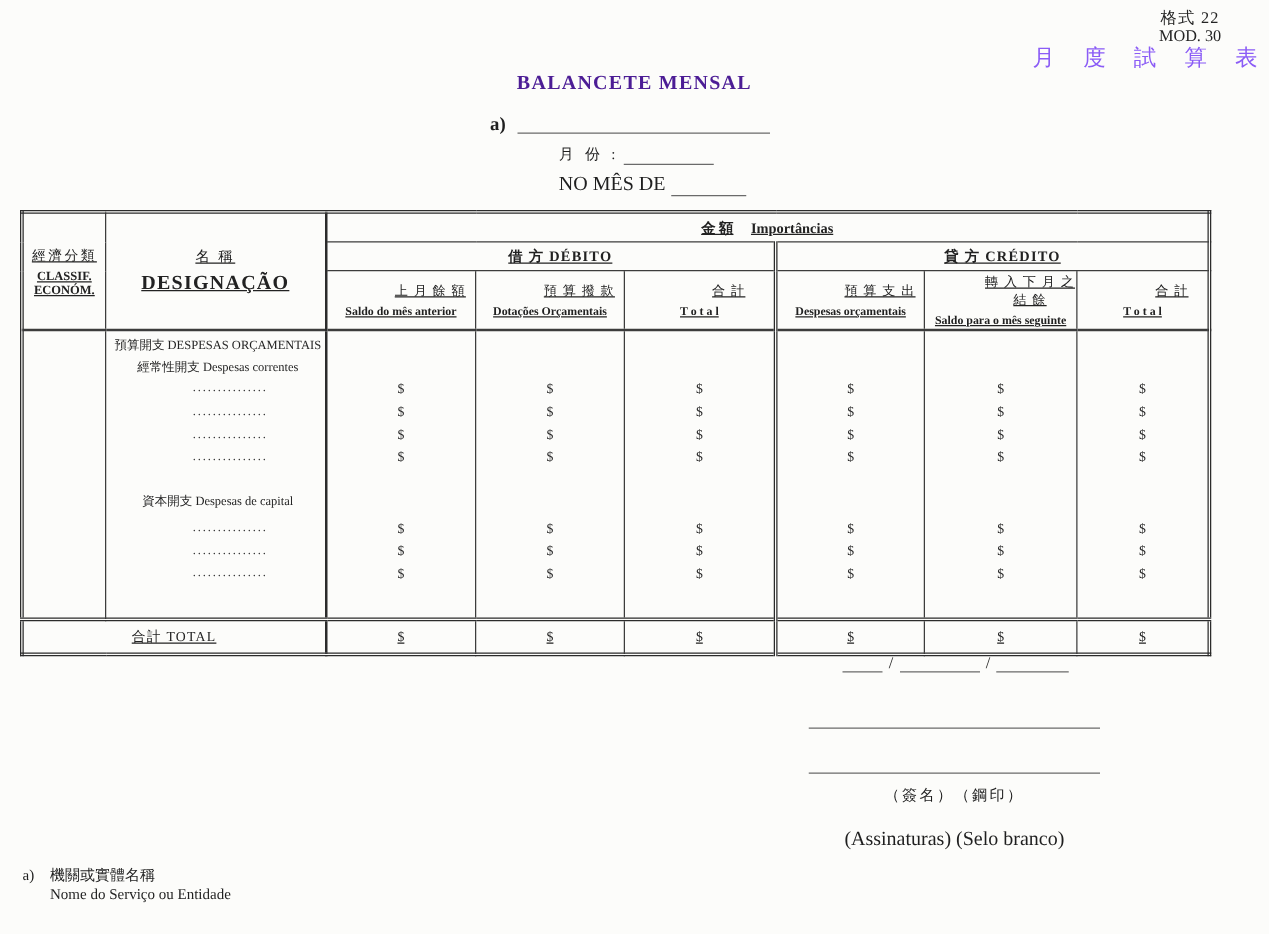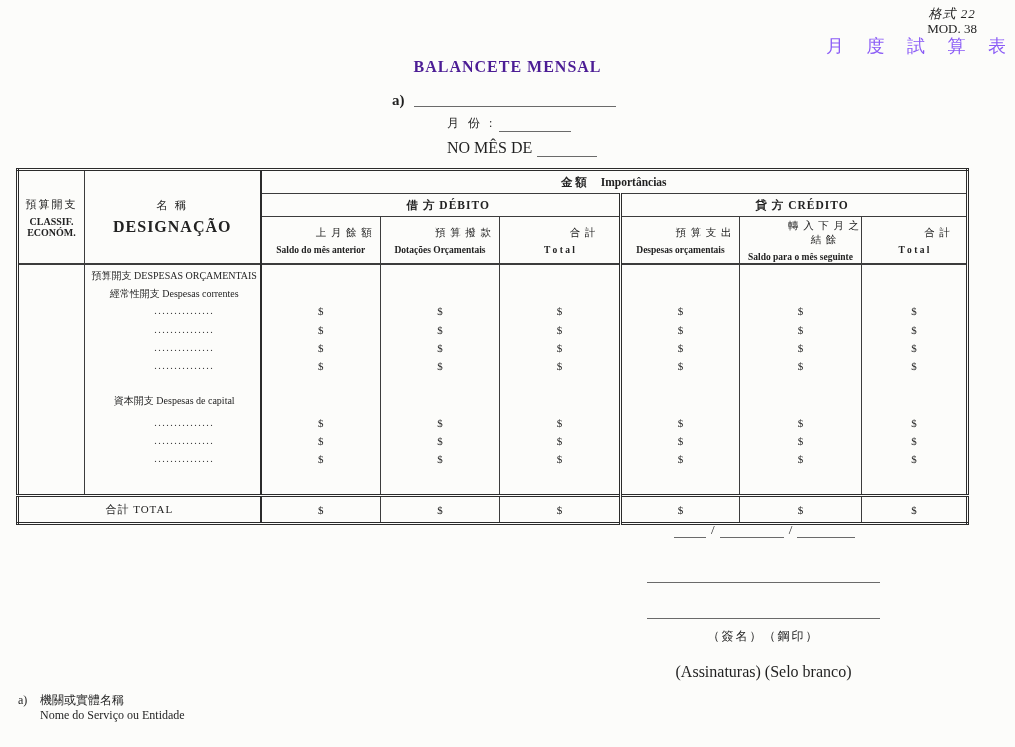--- a/index.html
+++ b/index.html
@@ -5,21 +5,21 @@
   html,body{margin:0;padding:0;}
   body{
     width:1015px;height:747px;position:relative;overflow:hidden;
     background:#fcfcfa;color:#1f1f1f;
     font-family:"Liberation Serif","DejaVu Serif",serif;
   }
   .abs{position:absolute;}
 
   
   .form-code{right:38px;top:6px;text-align:center;font-size:13px;line-height:15px;color:#242424;}
-  .form-code .zh{letter-spacing:1px;font-style:italic;}
+  .form-code .zh{letter-spacing:1px;}
 
   
   .title-zh{top:34px;left:0;width:100%;text-align:right;font-size:18px;letter-spacing:9px;color:#8b5cf6;}
   .title-pt{top:58px;left:0;width:100%;text-align:center;font-size:16px;font-weight:bold;letter-spacing:1px;color:#4c1d95;}
 
   
   .note-ref{left:392px;top:92px;font-size:15px;font-weight:bold;}
   .a-line{left:414px;top:88px;width:202px;height:18px;border-bottom:1px solid #6a6a6a;}
   .month-zh-row{left:447px;top:115px;font-size:12px;}
   .month-zh-row .lbl{letter-spacing:3px;}
@@ -27,21 +27,21 @@
   .blank{display:inline-block;border-bottom:1px solid #6a6a6a;height:12px;vertical-align:bottom;}
   .month-zh-row .blank{width:72px;margin-left:4px;}
   .month-pt-row .blank{width:60px;margin-left:5px;}
 
   
   table.form-table{
     position:absolute;left:16px;top:168px;width:950px;
     border-collapse:collapse;table-layout:fixed;
     border:3px double #2b2b2b;
   }
-  .form-table td{border:1px solid #3c3c3c;padding:0;vertical-align:middle;text-align:center;color:#222;}
+  .form-table td{border:1px solid #3c3c3c;padding:0;vertical-align:middle;text-align:center;color:#222;text-decoration:underline;}
   .hr1 td{height:22px;}
   .hr2 td{height:22px;padding-left:16px;}
   .hr3 td{height:46px;}
   .amt-head{font-size:11.5px;font-weight:bold;}
   .amt-head .sp{display:inline-block;width:14px;}
   .side-head{font-size:11.5px;font-weight:bold;letter-spacing:1px;}
   .c-classif{font-size:10px;font-weight:bold;}
   .c-classif .zh{font-size:11px;letter-spacing:2px;margin-bottom:4px;font-weight:normal;}
   .c-desig .zh{font-size:11.5px;letter-spacing:2px;margin-bottom:5px;}
   .c-desig .pt{font-size:16px;font-weight:bold;letter-spacing:1px;}
@@ -76,21 +76,21 @@
   
   .footnote{left:18px;top:693px;font-size:12px;line-height:15px;}
   .footnote .ref{position:absolute;left:0;top:0;}
   .footnote .txt{margin-left:22px;}
 </style>
 </head>
 <body>
 
 <div class="abs form-code">
   <div class="zh">格式  22</div>
-  <div>MOD. 38</div>
+  <div>MOD. 30</div>
 </div>
 
 <div class="abs title-zh">月 度 試 算 表</div>
 <div class="abs title-pt">BALANCETE MENSAL</div>
 
 <div class="abs note-ref">a)</div>
 <div class="abs a-line"></div>
 <div class="abs month-zh-row">
   <span class="lbl">月 份 :</span><span class="blank"></span>
 </div>
@@ -105,21 +105,21 @@
     <col style="width:120px">
       <col style="width:119px">
       <col style="width:121px">
     <col style="width:119px">
       <col style="width:122px">
       <col style="width:106px">
   </colgroup>
   <tbody>
       <tr class="hr1">
     <td class="c-classif" rowspan="3">
-      <div class="zh">預算開支</div>
+      <div class="zh">經濟分類</div>
       <div>CLASSIF.</div>
       <div>ECONÓM.</div>
     </td>
     <td class="c-desig thickR" rowspan="3">
       <div class="zh">名 稱</div>
       <div class="pt">DESIGNAÇÃO</div>
     </td>
     <td class="amt-head" colspan="6">
       <span>金 額</span><span class="sp"></span><span>Importâncias</span>
     </td>

